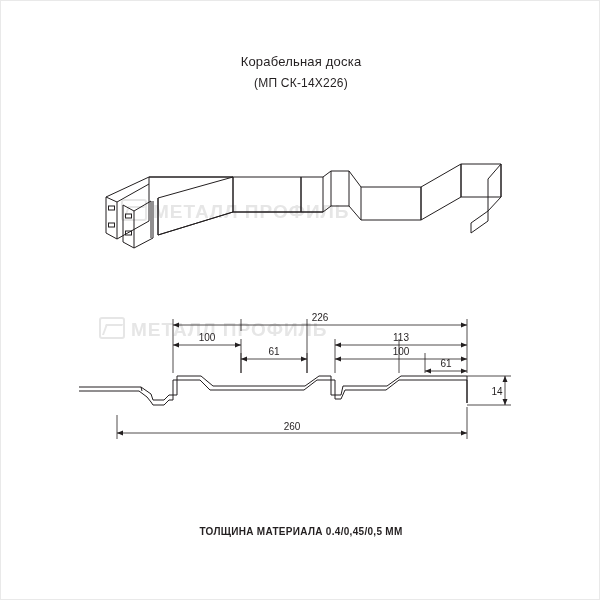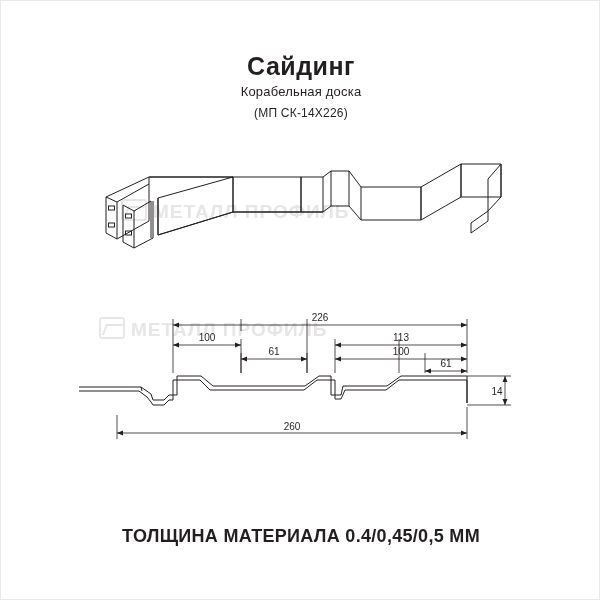--- a/index.html
+++ b/index.html
@@ -44,21 +44,21 @@
     font-size: 12px;
     line-height: 20px;
     letter-spacing: 0.2px;
   }
   .footer {
     position: absolute;
     left: 0;
     top: 525px;
     width: 600px;
     text-align: center;
-    font-size: 18px;
+    font-size: 10px;
     font-weight: bold;
     letter-spacing: 0.3px;
   }
   .drawing {
     position: absolute;
     left: 0;
     top: 0;
     width: 600px;
     height: 600px;
   }
@@ -100,21 +100,20 @@
     border-top: 2.5px solid #e6e6e6;
     transform: skewX(-20deg);
   }
 </style>
 </head>
 <body>
 
 <div class="page">
 
   <div class="titles">
-    <div class="title-main">Сайдинг</div>
     <div class="title-sub">Корабельная доска</div>
     <div class="title-code">(МП СК-14Х226)</div>
   </div>
 
   <div class="wm wm-1">МЕТАЛЛ ПРОФИЛЬ</div>
   <div class="wm-logo" style="left:120px; top:198px;"></div>
   <div class="wm wm-2">МЕТАЛЛ ПРОФИЛЬ</div>
   <div class="wm-logo" style="left:98px; top:316px;"></div>
 
   <svg class="drawing" viewBox="0 0 600 600">

